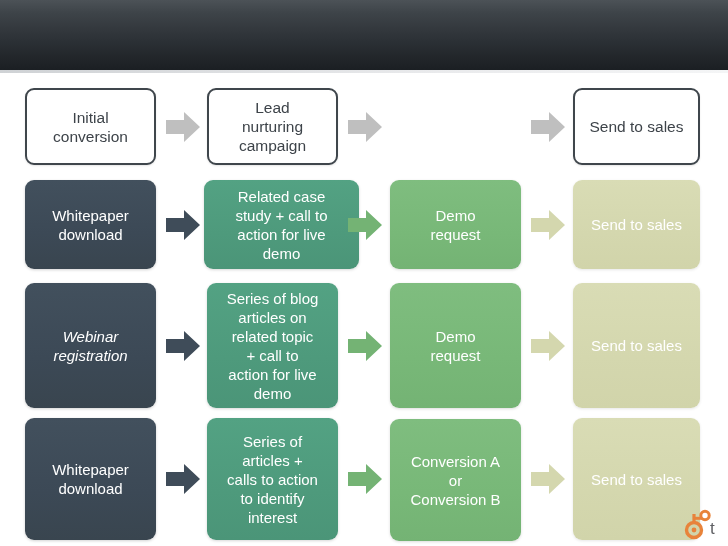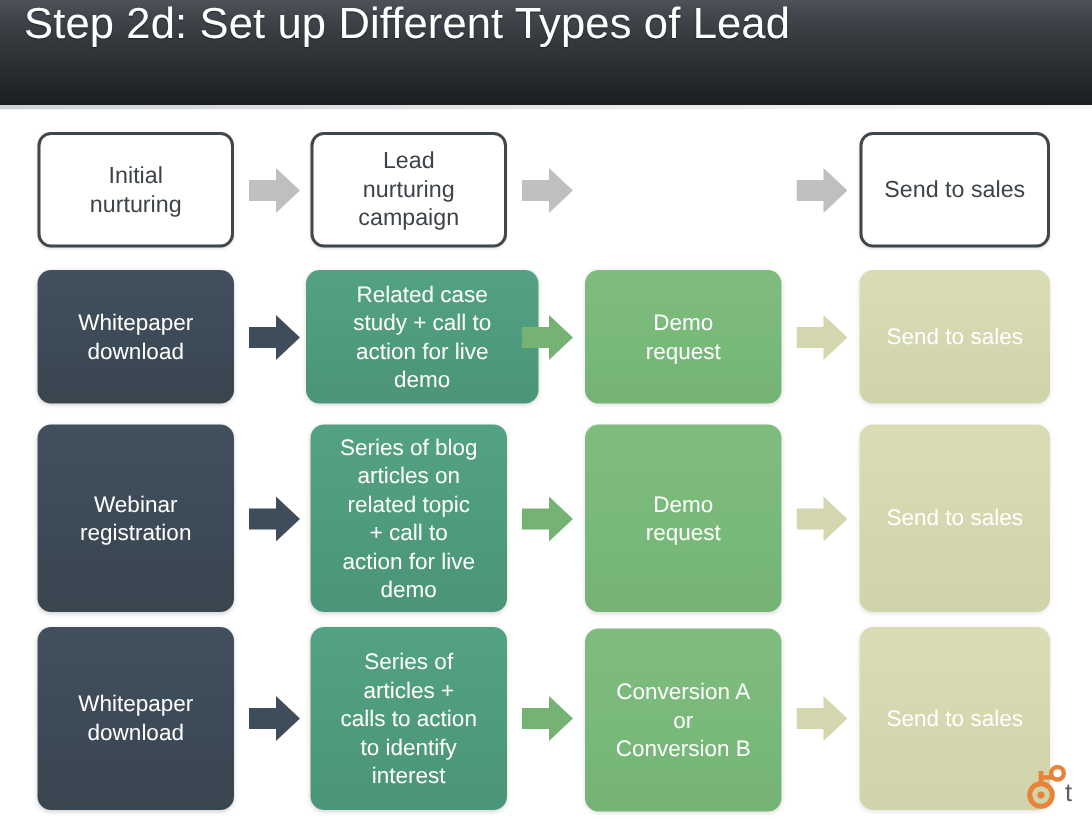--- a/index.html
+++ b/index.html
@@ -146,30 +146,30 @@
     right: 8px;
     bottom: 4px;
     width: 46px;
     height: 34px;
   }
 </style>
 </head>
 <body>
 
 <div class="title-banner">
-  <div class="title-text"><span>Step 2d: Set up Different Types of Lead</span><br></div>
+  <div class="title-text"><br></div>
 </div>
 <div class="title-underline"></div>
 
 <div class="diagram">
 
   <div class="row" style="top:15px; height:77px;">
     <div class="cell" style="left:25px; top:0; width:131px; height:77px;">
       <div class="box box-outline" style="white-space:pre-line;">Initial
-nurturing</div>
+conversion</div>
     </div>
 
     <span class="arrow" style="left:166px; top:24px;">
       <svg width="34" height="30" viewBox="0 0 34 30" aria-hidden="true">
         <polygon points="0,8 18,8 18,0 34,15 18,30 18,22 0,22" fill="#bfbfbf"></polygon>
       </svg>
     </span>
 
     <div class="cell" style="left:207px; top:0; width:131px; height:77px;">
       <div class="box box-outline" style="white-space:pre-line;">Lead
@@ -231,21 +231,21 @@
       </svg>
     </span>
 
     <div class="cell" style="left:573px; top:0; width:127px; height:89px;">
       <div class="box box-khaki" style="white-space:pre-line;">Send to sales</div>
     </div>
   </div>
 
   <div class="row" style="top:210px; height:125px;">
     <div class="cell" style="left:25px; top:0; width:131px; height:125px;">
-      <div class="box box-slate" style="white-space:pre-line;">Webinar
+      <div class="box box-slate" style="white-space:pre-line;font-style:italic;">Webinar
 registration</div>
     </div>
 
     <span class="arrow" style="left:166px; top:48px;">
       <svg width="34" height="30" viewBox="0 0 34 30" aria-hidden="true">
         <polygon points="0,8 18,8 18,0 34,15 18,30 18,22 0,22" fill="#3f4c59"></polygon>
       </svg>
     </span>
 
     <div class="cell" style="left:207px; top:0; width:131px; height:125px;">

